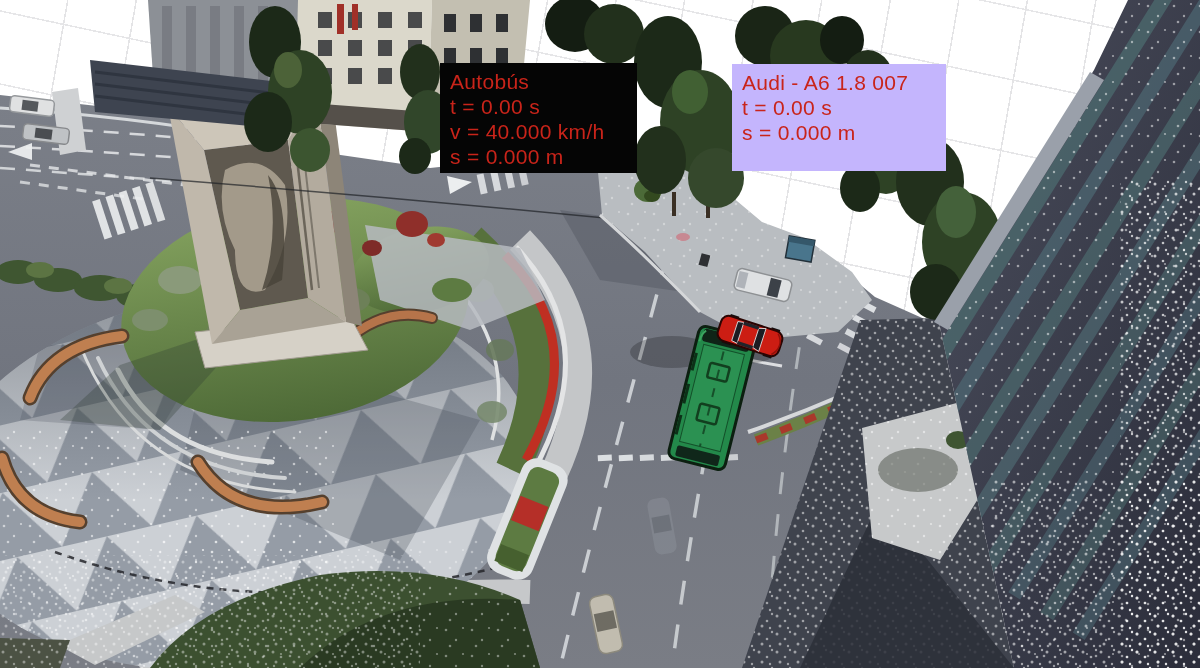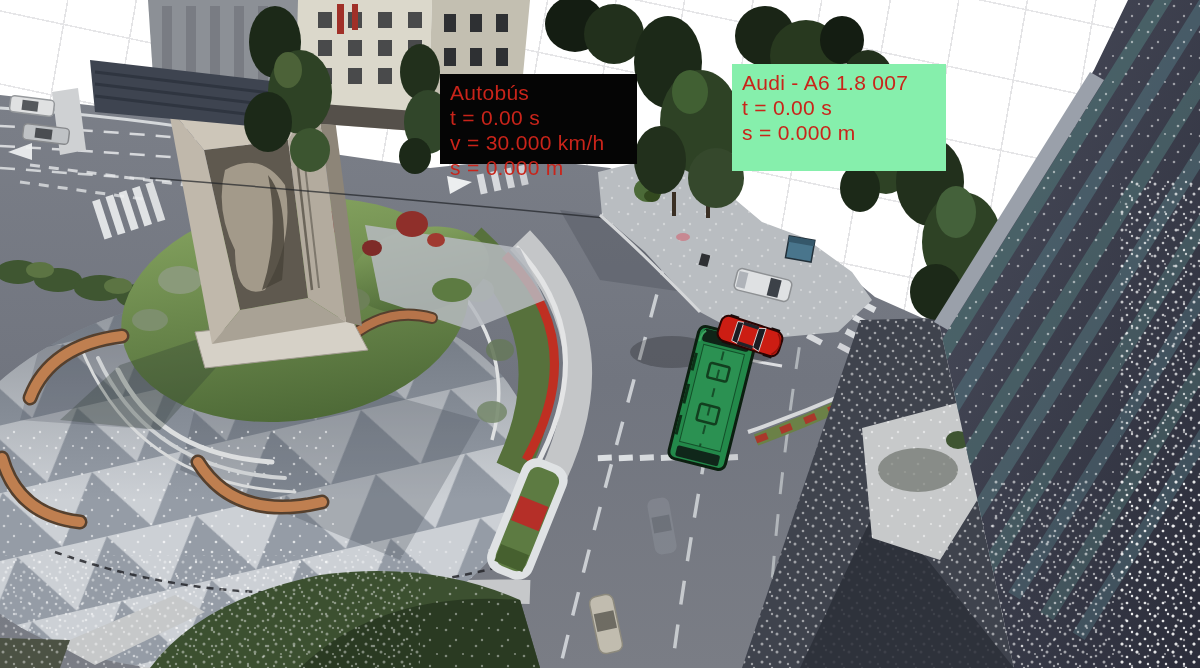--- a/index.html
+++ b/index.html
@@ -18,21 +18,21 @@
   .hud-label{
     position:absolute;
     padding:6px 10px 8px 10px;
     font-size:21px;
     line-height:25px;
     letter-spacing:.3px;
     white-space:nowrap;
     box-sizing:border-box;
   }
   .hud-label .t{display:block;}
-  #hud-bus{left:440px;top:63px;width:197px;height:90px;margin-top:11px;}
+  #hud-bus{left:440px;top:63px;width:197px;height:110px;}
   #hud-car{left:732px;top:64px;width:214px;height:107px;}
 </style>
 </head>
 <body>
 
 <div class="viewport">
   <div class="grid-layer"></div>
 
   <svg class="scene-svg" width="1200" height="668" viewBox="0 0 1200 668">
     <defs>
@@ -421,21 +421,21 @@
       <rect x="-10" y="8.5" width="16" height="3.5" fill="#22242a"></rect>
       <path d="M26,-11 Q31,-6 31,0 Q31,6 26,11" stroke="#8f1009" stroke-width="1.5" fill="none"></path>
     </g>
 
     <rect x="0" y="555" width="420" height="113" fill="url(#dots2)" opacity="0.4"></rect>
   </svg>
 
   <div class="hud-label" id="hud-bus" style="color: rgb(201, 36, 26); background-color: rgb(5, 5, 5);">
     <span class="t">Autobús</span>
     <span class="t">t = 0.00 s</span>
-    <span class="t">v = 30.000 km/h</span>
+    <span class="t">v = 40.000 km/h</span>
     <span class="t">s = 0.000 m</span>
   </div>
-  <div class="hud-label" id="hud-car" style="color: rgb(201, 36, 26); background-color: #86efac;">
+  <div class="hud-label" id="hud-car" style="color: rgb(201, 36, 26); background-color: #c4b5fd;">
     <span class="t">Audi - A6 1.8 007</span>
     <span class="t">t = 0.00 s</span>
     <span class="t">s = 0.000 m</span>
   </div>
 </div>
 
 </body></html>

